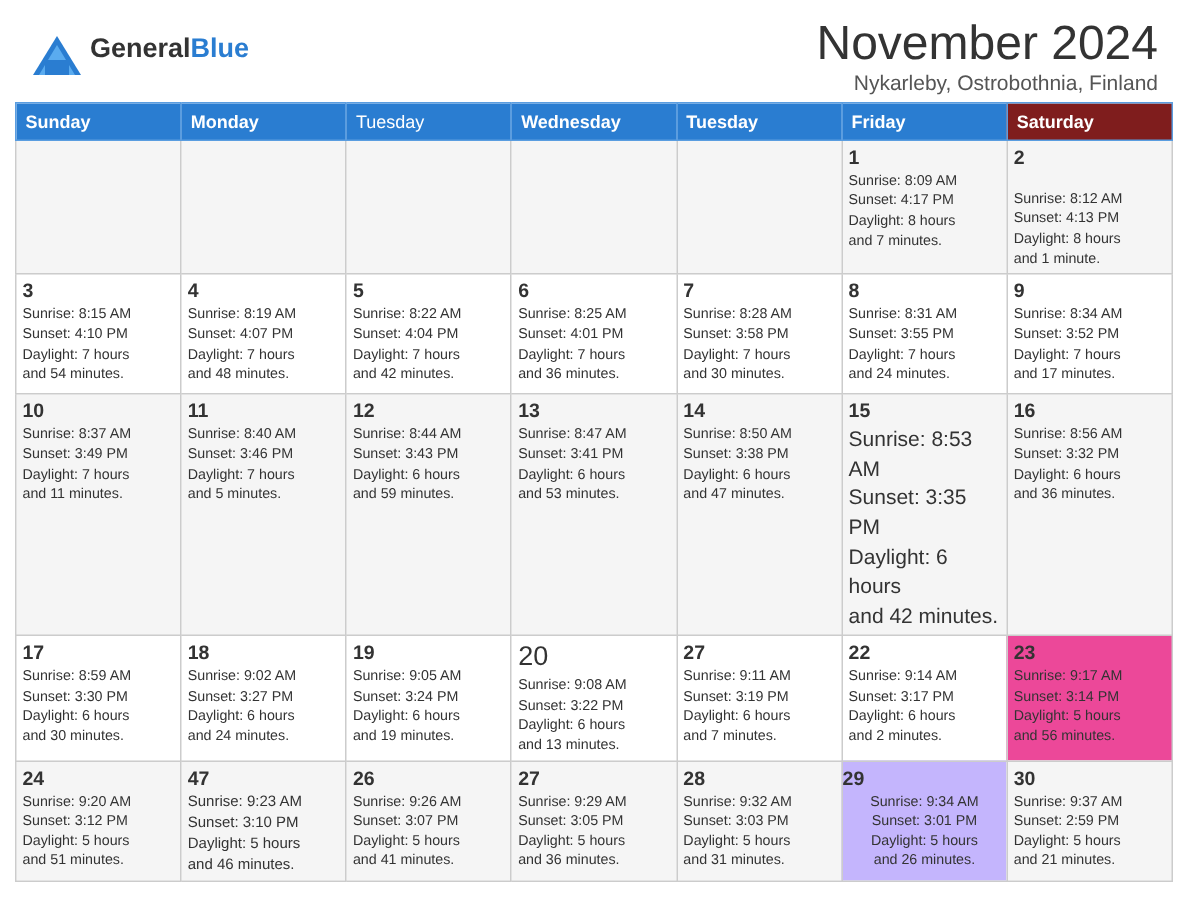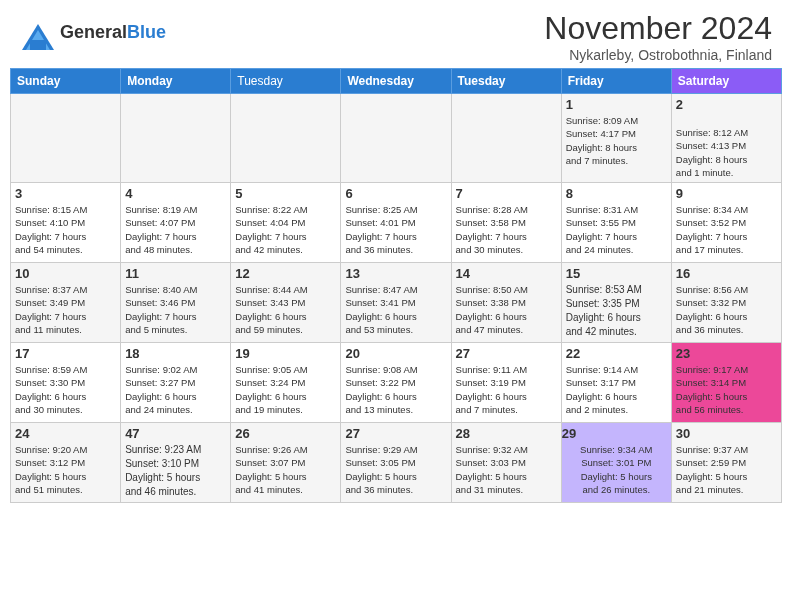--- a/index.html
+++ b/index.html
@@ -64,21 +64,21 @@
 
   <table class="calendar" style="border-collapse:collapse;width:772px;margin:0 10px;">
     <thead>
       <tr>
       <th style="background: rgb(42, 125, 209); color: white; padding: 5px 6px; font-size: 12px; font-weight: bold; border: 1px solid rgb(90, 157, 224); text-align: left;">Sunday</th>
           <th style="background: rgb(42, 125, 209); color: white; padding: 5px 6px; font-size: 12px; font-weight: bold; border: 1px solid rgb(90, 157, 224); text-align: left;">Monday</th>
           <th style="background: rgb(42, 125, 209); color: white; padding: 5px 6px; font-size: 12px; font-weight: normal; border: 1px solid rgb(90, 157, 224); text-align: left;">Tuesday</th>
           <th style="background: rgb(42, 125, 209); color: white; padding: 5px 6px; font-size: 12px; font-weight: bold; border: 1px solid rgb(90, 157, 224); text-align: left;">Wednesday</th>
           <th style="background: rgb(42, 125, 209); color: white; padding: 5px 6px; font-size: 12px; font-weight: bold; border: 1px solid rgb(90, 157, 224); text-align: left;">Tuesday</th>
           <th style="background: rgb(42, 125, 209); color: white; padding: 5px 6px; font-size: 12px; font-weight: bold; border: 1px solid rgb(90, 157, 224); text-align: left;">Friday</th>
-          <th style="background: #8b5cf6; color: white; padding: 5px 6px; font-size: 12px; font-weight: bold; border: 1px solid rgb(90, 157, 224); text-align: left;">Saturday</th>
+          <th style="background: #7f1d1d; color: white; padding: 5px 6px; font-size: 12px; font-weight: bold; border: 1px solid rgb(90, 157, 224); text-align: left;">Saturday</th>
         </tr>
     </thead>
     <tbody id="calendar-body">
     <tr>
           <td style="border: 1px solid rgb(204, 204, 204); vertical-align: top; padding: 3px 4px; font-size: 9.5px; color: rgb(51, 51, 51); width: 110px; height: 80px; background: rgb(245, 245, 245);"></td>
           <td style="border: 1px solid rgb(204, 204, 204); vertical-align: top; padding: 3px 4px; font-size: 9.5px; color: rgb(51, 51, 51); width: 110px; height: 80px; background: rgb(245, 245, 245);"></td>
           <td style="border: 1px solid rgb(204, 204, 204); vertical-align: top; padding: 3px 4px; font-size: 9.5px; color: rgb(51, 51, 51); width: 110px; height: 80px; background: rgb(245, 245, 245);"></td>
           <td style="border: 1px solid rgb(204, 204, 204); vertical-align: top; padding: 3px 4px; font-size: 9.5px; color: rgb(51, 51, 51); width: 110px; height: 80px; background: rgb(245, 245, 245);"></td>
           <td style="border: 1px solid rgb(204, 204, 204); vertical-align: top; padding: 3px 4px; font-size: 9.5px; color: rgb(51, 51, 51); width: 110px; height: 80px; background: rgb(245, 245, 245);"></td>
           <td style="border: 1px solid rgb(204, 204, 204); vertical-align: top; padding: 3px 4px; font-size: 9.5px; color: rgb(51, 51, 51); width: 110px; height: 80px; background: rgb(245, 245, 245);">
@@ -136,42 +136,42 @@
           <td style="border: 1px solid rgb(204, 204, 204); vertical-align: top; padding: 3px 4px; font-size: 9.5px; color: rgb(51, 51, 51); width: 110px; height: 80px; background: rgb(245, 245, 245);">
             <span style="font-size: 13px; font-weight: bold; display: block; margin-bottom: 2px;">13</span>
             <div style="font-size: 9.5px; line-height: 1.4; color: rgb(51, 51, 51);">Sunrise: 8:47 AM<br>Sunset: 3:41 PM<br>Daylight: 6 hours<br>and 53 minutes.</div>
           </td>
           <td style="border: 1px solid rgb(204, 204, 204); vertical-align: top; padding: 3px 4px; font-size: 9.5px; color: rgb(51, 51, 51); width: 110px; height: 80px; background: rgb(245, 245, 245);">
             <span style="font-size: 13px; font-weight: bold; display: block; margin-bottom: 2px;">14</span>
             <div style="font-size: 9.5px; line-height: 1.4; color: rgb(51, 51, 51);">Sunrise: 8:50 AM<br>Sunset: 3:38 PM<br>Daylight: 6 hours<br>and 47 minutes.</div>
           </td>
           <td style="border: 1px solid rgb(204, 204, 204); vertical-align: top; padding: 3px 4px; font-size: 9.5px; color: rgb(51, 51, 51); width: 110px; height: 80px; background: rgb(245, 245, 245);">
             <span style="font-size: 13px; font-weight: bold; display: block; margin-bottom: 2px;">15</span>
-            <div style="font-size: 10px; line-height: 1.4; color: rgb(51, 51, 51);">Sunrise: 8:53 AM<br>Sunset: 3:35 PM<br>Daylight: 6 hours<br>and 42 minutes.</div>
+            <div style="font-size: 14px; line-height: 1.4; color: rgb(51, 51, 51);">Sunrise: 8:53 AM<br>Sunset: 3:35 PM<br>Daylight: 6 hours<br>and 42 minutes.</div>
           </td>
           <td style="border: 1px solid rgb(204, 204, 204); vertical-align: top; padding: 3px 4px; font-size: 9.5px; color: rgb(51, 51, 51); width: 110px; height: 80px; background: rgb(245, 245, 245);">
             <span style="font-size: 13px; font-weight: bold; display: block; margin-bottom: 2px;">16</span>
             <div style="font-size: 9.5px; line-height: 1.4; color: rgb(51, 51, 51);">Sunrise: 8:56 AM<br>Sunset: 3:32 PM<br>Daylight: 6 hours<br>and 36 minutes.</div>
           </td>
         </tr>
         <tr>
           <td style="border: 1px solid rgb(204, 204, 204); vertical-align: top; padding: 3px 4px; font-size: 9.5px; color: rgb(51, 51, 51); width: 110px; height: 80px; background: rgb(255, 255, 255);">
             <span style="font-size: 13px; font-weight: bold; display: block; margin-bottom: 2px;">17</span>
             <div style="font-size: 9.5px; line-height: 1.4; color: rgb(51, 51, 51);">Sunrise: 8:59 AM<br>Sunset: 3:30 PM<br>Daylight: 6 hours<br>and 30 minutes.</div>
           </td>
           <td style="border: 1px solid rgb(204, 204, 204); vertical-align: top; padding: 3px 4px; font-size: 9.5px; color: rgb(51, 51, 51); width: 110px; height: 80px; background: rgb(255, 255, 255);">
             <span style="font-size: 13px; font-weight: bold; display: block; margin-bottom: 2px;">18</span>
             <div style="font-size: 9.5px; line-height: 1.4; color: rgb(51, 51, 51);">Sunrise: 9:02 AM<br>Sunset: 3:27 PM<br>Daylight: 6 hours<br>and 24 minutes.</div>
           </td>
           <td style="border: 1px solid rgb(204, 204, 204); vertical-align: top; padding: 3px 4px; font-size: 9.5px; color: rgb(51, 51, 51); width: 110px; height: 80px; background: rgb(255, 255, 255);">
             <span style="font-size: 13px; font-weight: bold; display: block; margin-bottom: 2px;">19</span>
             <div style="font-size: 9.5px; line-height: 1.4; color: rgb(51, 51, 51);">Sunrise: 9:05 AM<br>Sunset: 3:24 PM<br>Daylight: 6 hours<br>and 19 minutes.</div>
           </td>
           <td style="border: 1px solid rgb(204, 204, 204); vertical-align: top; padding: 3px 4px; font-size: 9.5px; color: rgb(51, 51, 51); width: 110px; height: 80px; background: rgb(255, 255, 255);">
-            <span style="font-size: 13px; font-weight: bold; display: block; margin-bottom: 2px;">20</span>
+            <span style="font-size: 18px; font-weight: normal; display: block; margin-bottom: 2px;">20</span>
             <div style="font-size: 9.5px; line-height: 1.4; color: rgb(51, 51, 51);">Sunrise: 9:08 AM<br>Sunset: 3:22 PM<br>Daylight: 6 hours<br>and 13 minutes.</div>
           </td>
           <td style="border: 1px solid rgb(204, 204, 204); vertical-align: top; padding: 3px 4px; font-size: 9.5px; color: rgb(51, 51, 51); width: 110px; height: 80px; background: rgb(255, 255, 255);">
             <span style="font-size: 13px; font-weight: bold; display: block; margin-bottom: 2px;">27</span>
             <div style="font-size: 9.5px; line-height: 1.4; color: rgb(51, 51, 51);">Sunrise: 9:11 AM<br>Sunset: 3:19 PM<br>Daylight: 6 hours<br>and 7 minutes.</div>
           </td>
           <td style="border: 1px solid rgb(204, 204, 204); vertical-align: top; padding: 3px 4px; font-size: 9.5px; color: rgb(51, 51, 51); width: 110px; height: 80px; background: rgb(255, 255, 255);">
             <span style="font-size: 13px; font-weight: bold; display: block; margin-bottom: 2px;">22</span>
             <div style="font-size: 9.5px; line-height: 1.4; color: rgb(51, 51, 51);">Sunrise: 9:14 AM<br>Sunset: 3:17 PM<br>Daylight: 6 hours<br>and 2 minutes.</div>
           </td>

